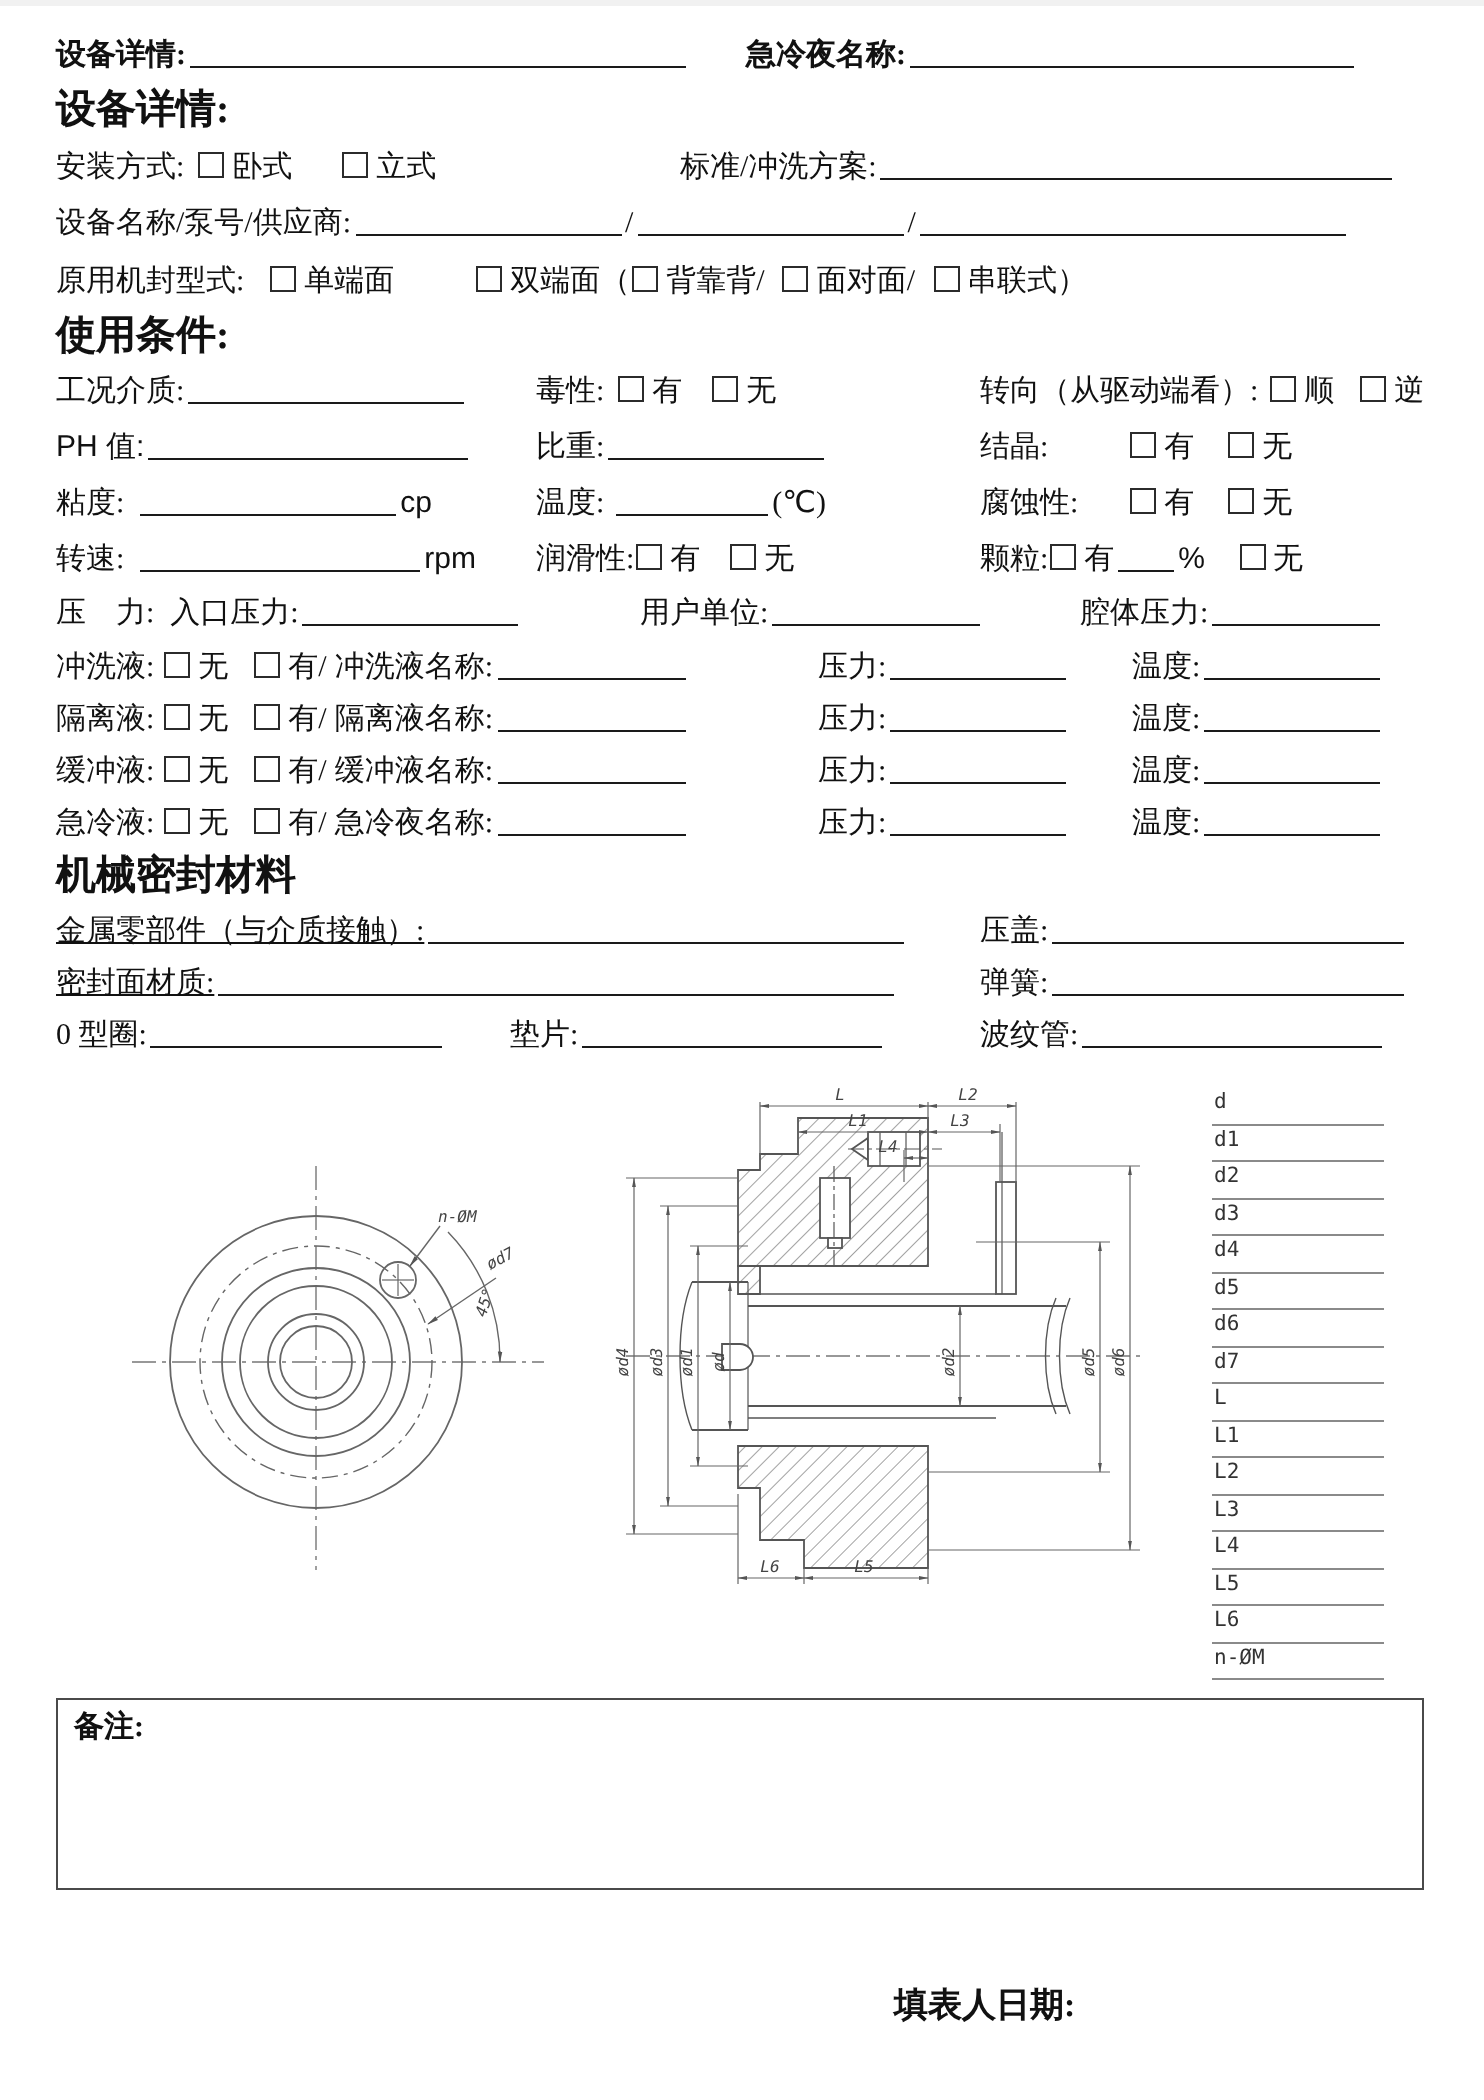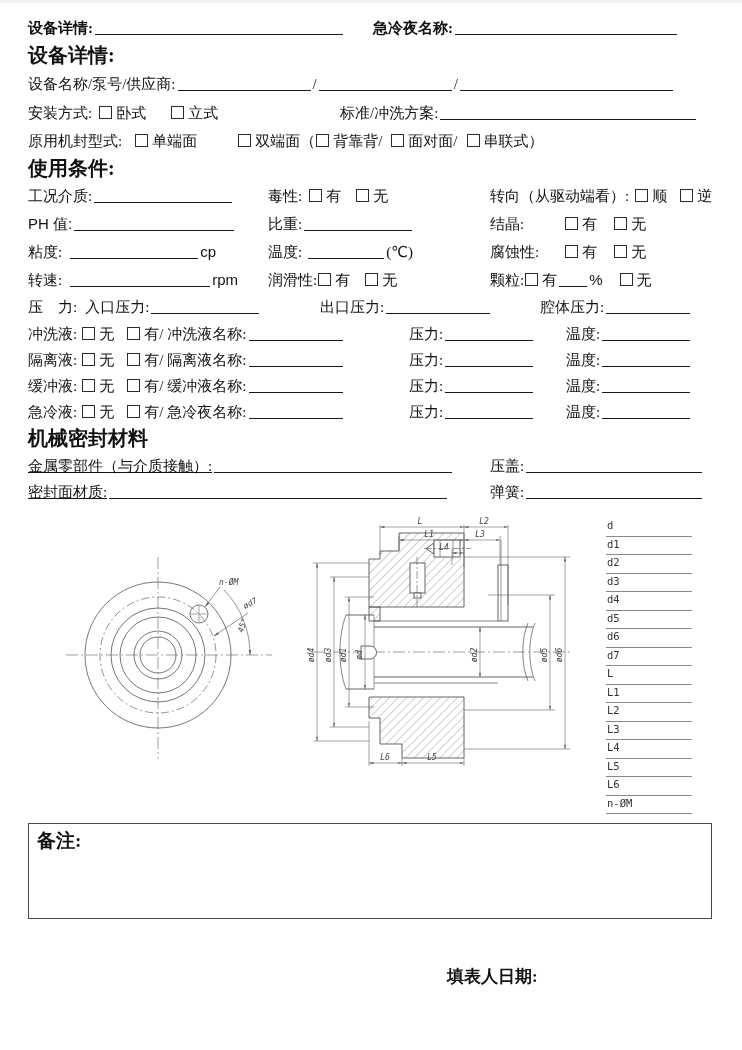--- a/index.html
+++ b/index.html
@@ -26,44 +26,44 @@
   .m3a{display:inline-block;width:227px;}
   .m3b{display:inline-block;width:235px;}
   .draw{position:relative;height:312px;margin-top:2px;}
   .draw svg{position:absolute;left:0;top:0;}
   .dimtable{position:absolute;left:578px;top:11px;width:86px;}
   .dtr{height:17.5px;border-bottom:1px solid #8a8a8a;
        font-family:"DejaVu Sans Mono","Liberation Mono",monospace;
        font-size:10.5px;color:#333;line-height:15px;padding-left:1px;}
   .notes{border:1.5px solid #4a4a4a;height:96px;margin-top:4px;
          padding:4px 8px;box-sizing:border-box;}
-  .notes .lab{font-weight:bold;font-size:19px;}
+  .notes .lab{font-weight:bold;font-size:15px;}
   .footer{margin-top:46px;margin-left:419px;font-weight:bold;font-size:17px;line-height:24px;}
   .cad{font-family:Liberation Sans, sans-serif;}
 </style>
 </head>
 <body>
 
 <div class="page">
 
   <div class="row">
     <span class="b">设备详情:</span><span class="fl" style="width:248px"></span><span class="sp" style="width:28px"></span><span class="b">急冷夜名称:</span><span class="fl" style="width:222px"></span>
   </div>
 
   <div class="row lh26"><span class="sec">设备详情:</span></div>
 
+  <div class="row lh28">
+    <span class="ig1"><span>安装方式:</span><span class="sp" style="width:6px"></span><span class="cb"></span><span>卧式</span><span class="sp" style="width:24px"></span><span class="cb"></span><span>立式</span></span><span>标准/冲洗方案:</span><span class="fl" style="width:256px"></span>
+  </div>
+
   <div class="row lh29">
     <span>设备名称/泵号/供应商:</span><span class="fl" style="width:133px"></span><span>/</span><span class="fl" style="width:133px"></span><span>/</span><span class="fl" style="width:213px"></span>
   </div>
 
   <div class="row lh28">
-    <span class="ig1"><span>安装方式:</span><span class="sp" style="width:6px"></span><span class="cb"></span><span>卧式</span><span class="sp" style="width:24px"></span><span class="cb"></span><span>立式</span></span><span>标准/冲洗方案:</span><span class="fl" style="width:256px"></span>
-  </div>
-
-  <div class="row lh28">
     <span>原用机封型式:</span><span class="sp" style="width:12px"></span><span class="cb"></span><span>单端面</span><span class="sp" style="width:40px"></span><span class="cb"></span><span>双端面</span><span>（</span><span class="cb"></span><span>背靠背/</span><span class="sp" style="width:8px"></span><span class="cb"></span><span>面对面/</span><span class="sp" style="width:8px"></span><span class="cb"></span><span>串联式</span><span>）</span>
   </div>
 
   <div class="row lh26"><span class="sec">使用条件:</span></div>
 
   <div class="row">
     <span class="c1"><span>工况介质:</span><span class="fl" style="width:138px"></span></span><span class="c2"><span>毒性:</span><span class="sp" style="width:6px"></span><span class="cb"></span><span>有</span><span class="sp" style="width:14px"></span><span class="cb"></span><span>无</span></span><span>转向（从驱动端看）:</span><span class="sp" style="width:5px"></span><span class="cb"></span><span>顺</span><span class="sp" style="width:12px"></span><span class="cb"></span><span>逆</span>
   </div>
 
   <div class="row">
@@ -72,21 +72,21 @@
 
   <div class="row">
     <span class="c1"><span>粘度:</span><span class="sp" style="width:6px"></span><span class="fl" style="width:128px"></span><span class="cad">cp</span></span><span class="c2"><span>温度:</span><span class="sp" style="width:4px"></span><span class="fl" style="width:76px"></span><span>(℃)</span></span><span>腐蚀性:</span><span class="sp" style="width:25px"></span><span class="cb"></span><span>有</span><span class="sp" style="width:16px"></span><span class="cb"></span><span>无</span>
   </div>
 
   <div class="row">
     <span class="c1"><span>转速:</span><span class="sp" style="width:6px"></span><span class="fl" style="width:140px"></span><span class="cad">rpm</span></span><span class="c2"><span>润滑性:</span><span class="cb"></span><span>有</span><span class="sp" style="width:14px"></span><span class="cb"></span><span>无</span></span><span>颗粒:</span><span class="cb"></span><span>有</span><span class="fl" style="width:28px"></span><span class="cad">%</span><span class="sp" style="width:16px"></span><span class="cb"></span><span>无</span>
   </div>
 
   <div class="row">
-    <span class="pg1"><span>压　力:</span><span class="sp" style="width:8px"></span><span>入口压力:</span><span class="fl" style="width:108px"></span></span><span class="pg2"><span>出口压力:</span><span class="fl" style="width:104px"></span></span><span>腔体压力:</span><span class="fl" style="width:84px"></span>
+    <span class="pg1"><span>压　力:</span><span class="sp" style="width:8px"></span><span>入口压力:</span><span class="fl" style="width:108px"></span></span><span class="pg2"><span>用户单位:</span><span class="fl" style="width:104px"></span></span><span>腔体压力:</span><span class="fl" style="width:84px"></span>
   </div>
 
   <div class="row lh26">
     <span class="lg1"><span>冲洗液:</span><span class="sp" style="width:4px"></span><span class="cb"></span><span>无</span><span class="sp" style="width:12px"></span><span class="cb"></span><span>有/</span><span class="sp" style="width:4px"></span><span>冲洗液名称:</span><span class="fl" style="width:94px"></span></span><span class="lg2"><span>压力:</span><span class="fl" style="width:88px"></span></span><span>温度:</span><span class="fl" style="width:88px"></span>
   </div>
 
   <div class="row lh26">
     <span class="lg1"><span>隔离液:</span><span class="sp" style="width:4px"></span><span class="cb"></span><span>无</span><span class="sp" style="width:12px"></span><span class="cb"></span><span>有/</span><span class="sp" style="width:4px"></span><span>隔离液名称:</span><span class="fl" style="width:94px"></span></span><span class="lg2"><span>压力:</span><span class="fl" style="width:88px"></span></span><span>温度:</span><span class="fl" style="width:88px"></span>
   </div>
 
@@ -101,20 +101,23 @@
   <div class="row lh26"><span class="sec">机械密封材料</span></div>
 
   <div class="row lh26">
     <span class="mg1"><span>金属零部件（与介质接触）:</span><span class="fl" style="width:238px"></span></span><span>压盖:</span><span class="fl" style="width:176px"></span>
   </div>
 
   <div class="row lh26">
     <span class="mg1"><span>密封面材质:</span><span class="fl" style="width:338px"></span></span><span>弹簧:</span><span class="fl" style="width:176px"></span>
   </div>
 
+  <div class="row lh26">
+    <span class="m3a"><span>0 型圈:</span><span class="fl" style="width:146px"></span></span><span class="m3b"><span>垫片:</span><span class="fl" style="width:150px"></span></span><span>波纹管:</span><span class="fl" style="width:150px"></span>
+  </div>
 
 
   <div class="draw">
     <svg width="742" height="312" viewBox="0 0 742 312">
       <defs>
         <pattern id="h" width="6" height="6" patternUnits="userSpaceOnUse" patternTransform="rotate(45)">
           <line x1="0" y1="0" x2="0" y2="6" stroke="#8a8a8a" stroke-width="0.8"></line>
         </pattern>
         <marker id="a" viewBox="0 0 8 8" refX="7.5" refY="4" markerWidth="8" markerHeight="8" orient="auto-start-reverse">
           <path d="M0,2.4 L8,4 L0,5.6 Z" fill="#555"></path>

